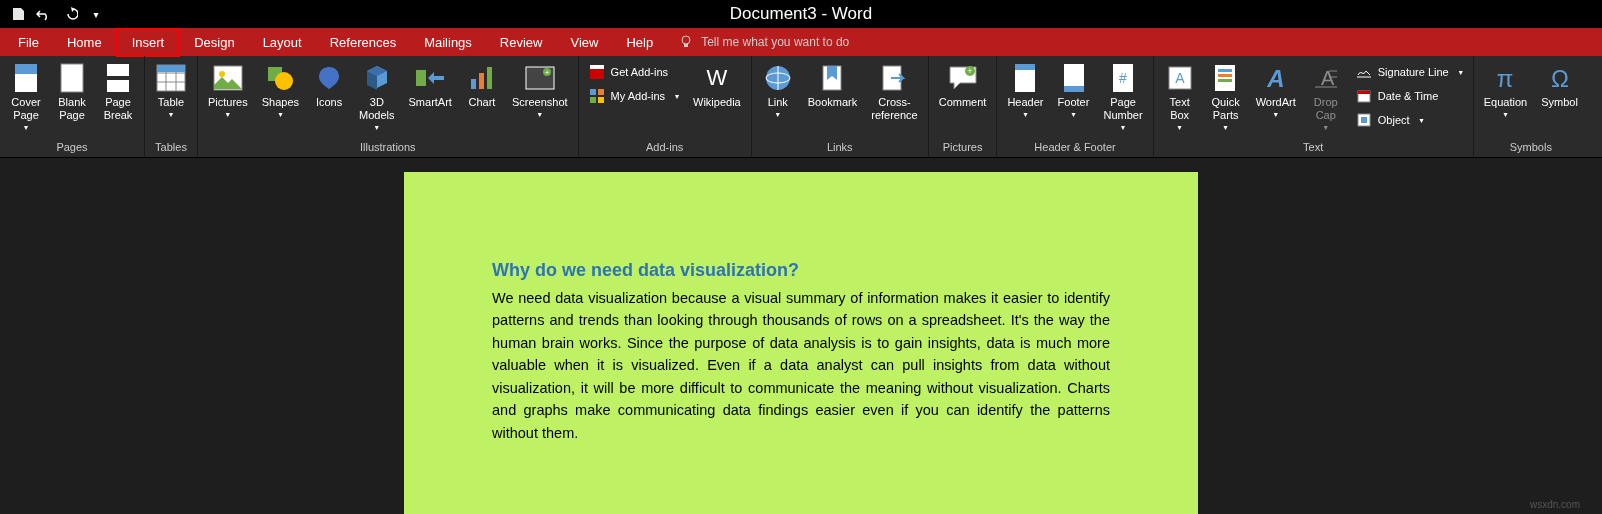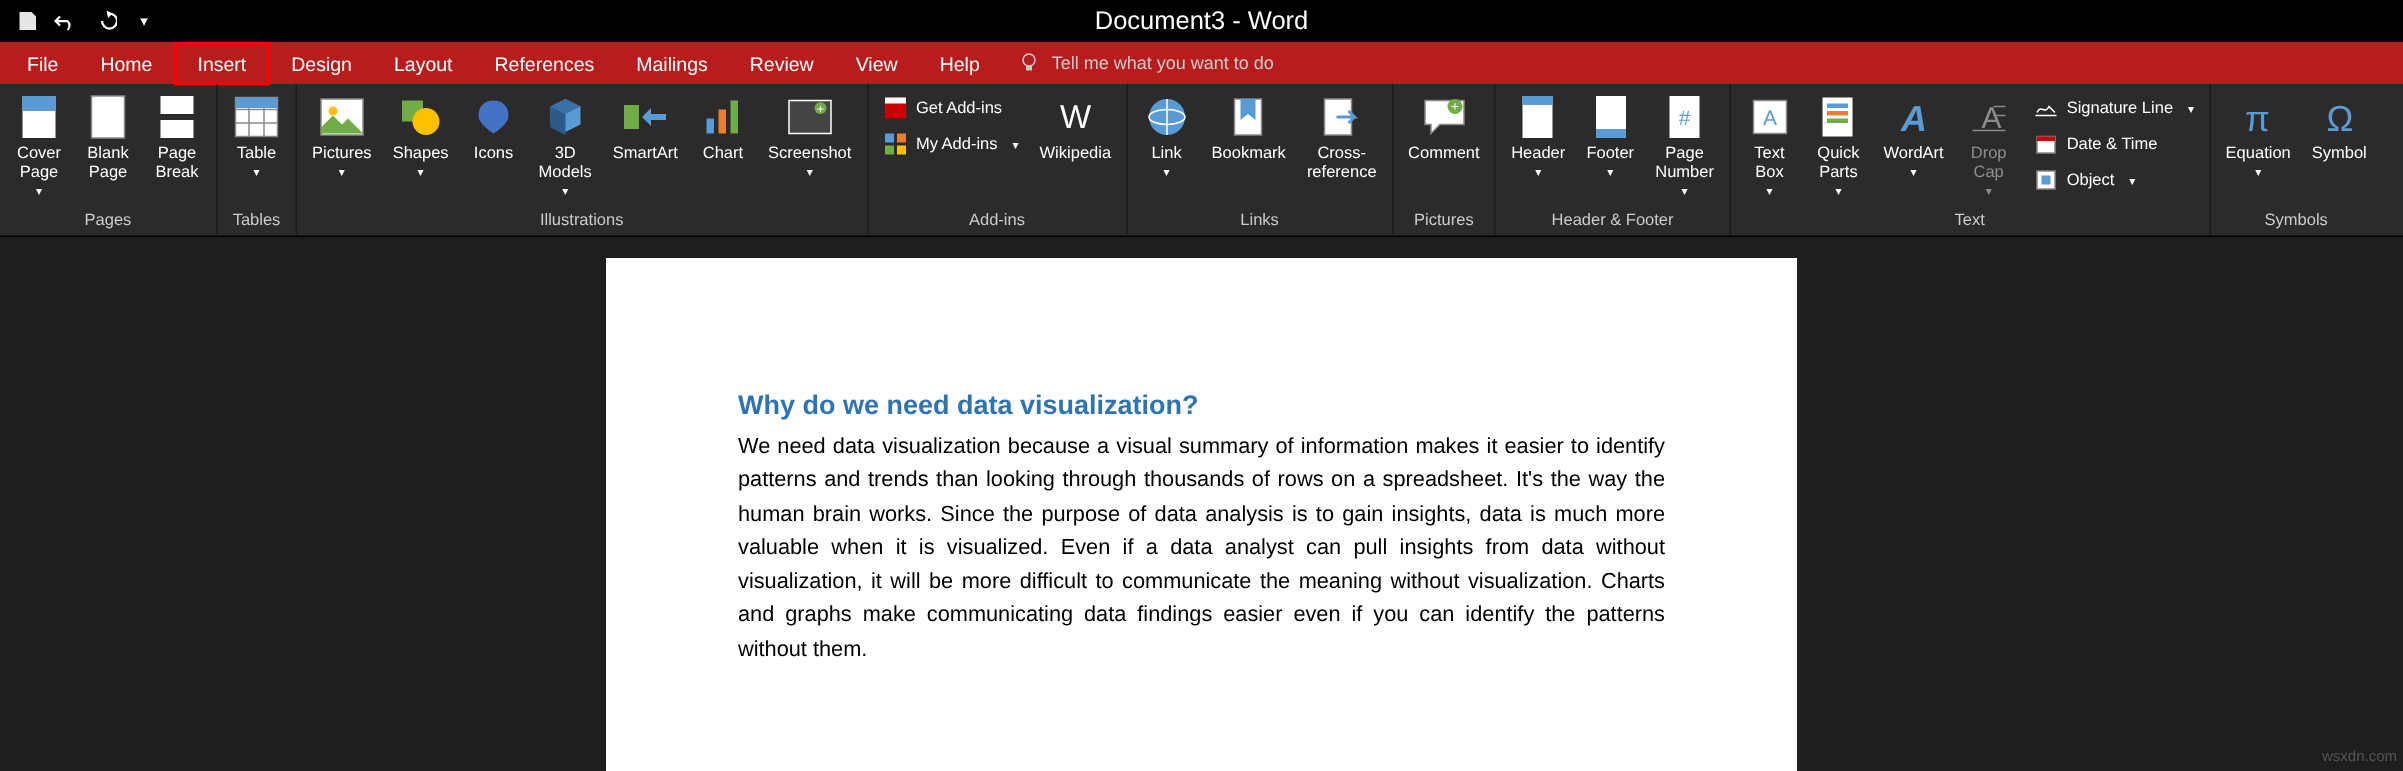--- a/index.html
+++ b/index.html
@@ -18,25 +18,25 @@
 .group-label{text-align:center;font-size:11px;color:#ccc;padding:2px 0 4px 0}
 .btn-lg{display:flex;flex-direction:column;align-items:center;justify-content:flex-start;padding:4px 6px;min-width:42px;cursor:pointer;text-align:center;line-height:1.2}
 .btn-lg .ic{width:32px;height:32px;display:flex;align-items:center;justify-content:center;margin-bottom:2px}
 .btn-lg .lbl{font-size:11px;color:#fff;white-space:pre-line}
 .caret{font-size:8px;margin-top:1px}
 .stack{display:flex;flex-direction:column;gap:4px;padding:4px 2px}
 .btn-sm{display:flex;align-items:center;gap:6px;padding:2px 4px;font-size:11px;cursor:pointer;white-space:nowrap}
 .btn-sm .ic{width:16px;height:16px;display:flex;align-items:center;justify-content:center}
 .highlight{border:3px solid red;margin:-3px}
 .doc-area{height:356px;background:#1e1e1e;display:flex;justify-content:center;overflow:hidden}
-.page{width:794px;background:#ffffff;color:#000;margin-top:14px;padding:88px 88px 0 88px}
+.page{width:794px;background:#bef264;color:#000;margin-top:14px;padding:88px 88px 0 88px}
 .page h2{color:#2e74b5;font-size:18px;font-weight:600;margin-bottom:6px}
 .page p{font-size:14.5px;line-height:1.55;text-align:justify}
 svg{display:block}
-.watermark{position:absolute;right:4px;bottom:4px;font-size:10px;color:#555}
+.watermark{position:absolute;right:22px;bottom:4px;font-size:10px;color:#555}
 </style>
 </head>
 <body>
 
 <div class="titlebar">
   <div class="qat">
     <div class="qat-btn">
         <svg width="14" height="14" viewBox="0 0 14 14">
           <path fill="#fff" d="M2 1h8l3 3v9H2z M4 2h5v3H4z M4 8h6v4H4z" opacity=".9"></path>
         </svg>

